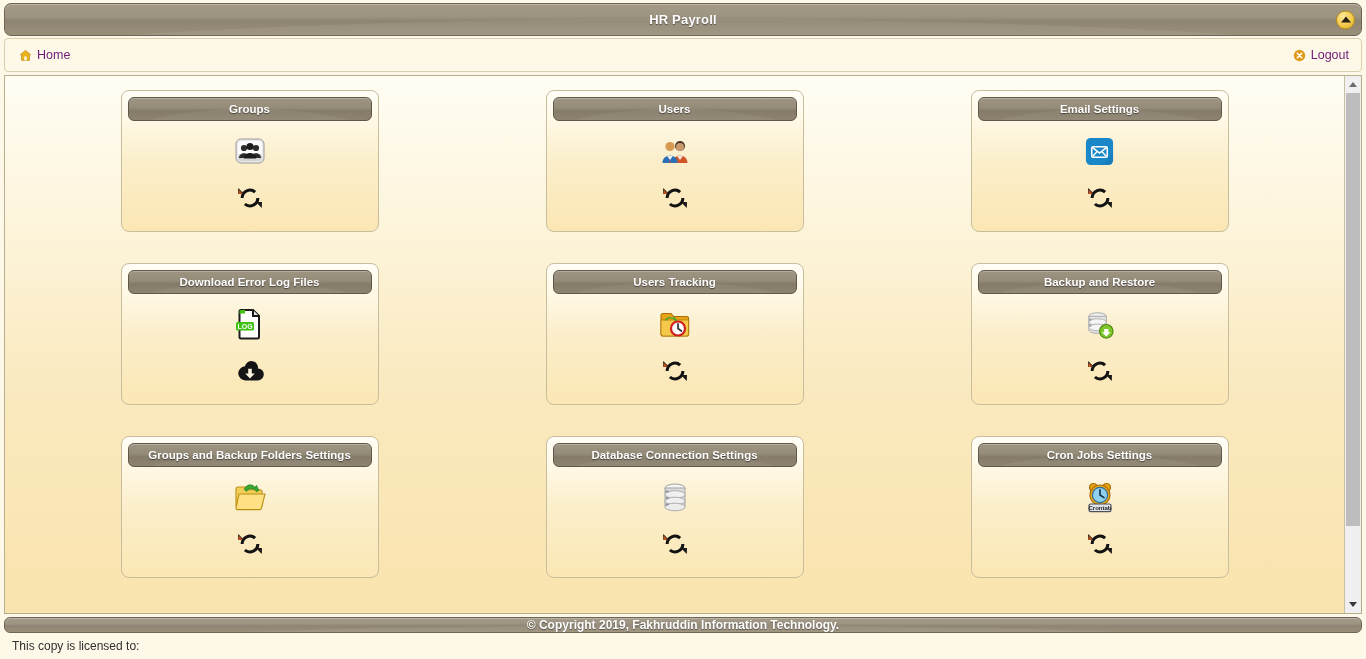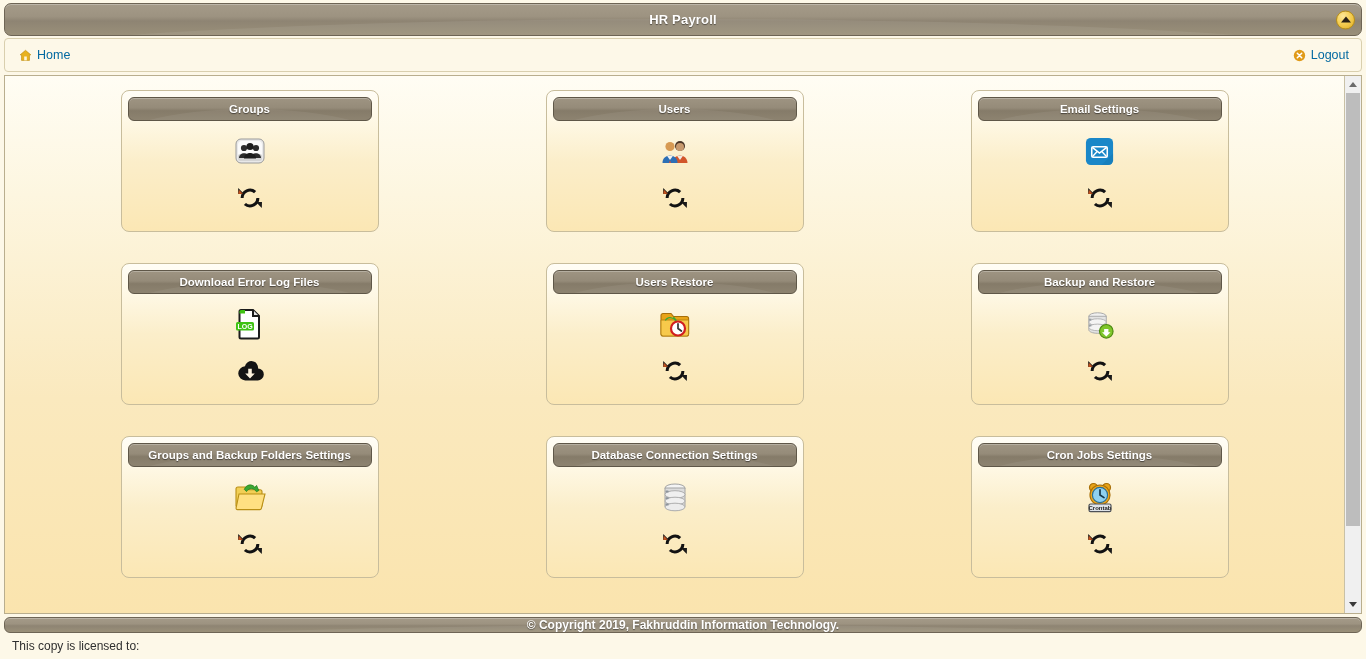--- a/index.html
+++ b/index.html
@@ -61,21 +61,21 @@
     height: 34px;
     margin: 0 4px;
     background: #fdf8e8;
     border: 1px solid #d9cfae;
     border-radius: 4px;
     display: flex; align-items: center; justify-content: space-between;
     padding: 0 12px 0 14px;
   }
   .nav-link {
     display: flex; align-items: center; gap: 5px;
-    font-size: 12.5px; color: #0369a1; text-decoration: none;
+    font-size: 12.5px; color: #701a75; text-decoration: none;
   }
   .home-ico { width: 13px; height: 13px; display:block; }
   .logout-ico { width: 13px; height: 13px; display:block; }
 
   
   .panel-outer {
     flex: 1 1 auto;
     margin: 3px 4px 0 4px;
     border: 1px solid #b9ae8e;
     background: linear-gradient(180deg,#fffdf4 0%, #fdf6e0 22%, #fae9be 60%, #fae4ae 100%);
@@ -316,21 +316,21 @@
         <div class="card-action-slot">
           <svg width="30" height="30" viewBox="0 0 32 32">
             <path d="M24.6 13.2A7.1 7.1 0 0 0 10.6 11 5.9 5.9 0 0 0 11.4 26h12.6a6.4 6.4 0 0 0 .6-12.8z" fill="#141414"></path>
             <path d="M17.9 13.5h-3.8v5.1h-3.2l5.1 5.4 5.1-5.4h-3.2z" fill="#fdf3de"></path>
           </svg>
         </div>
       </div>
 
       <div class="card">
         <div class="card-head">
-          <span class="card-title">Users Restore</span>
+          <span class="card-title">Users Tracking</span>
         </div>
         <div class="card-icon-slot">
           <svg width="32" height="30" viewBox="0 0 32 30">
             <path d="M2 6.5A2 2 0 0 1 4 4.5h8l2.6 3h13A2 2 0 0 1 29.6 9.5V25a2 2 0 0 1-2 2H4a2 2 0 0 1-2-2z" fill="#e8a317" stroke="#a86f08" stroke-width="1.1"></path>
             <path d="M2 11h27.6v14a2 2 0 0 1-2 2H4a2 2 0 0 1-2-2z" fill="#f5c council"></path>
             <path d="M2 11h27.6v14a2 2 0 0 1-2 2H4a2 2 0 0 1-2-2z" fill="#f7c94b" stroke="#b5810e" stroke-width=".9"></path>
             <path d="M7 11.5c2.8-3.5 7.6-2.3 9 .6l2.2-.5-3.4-4.1-1 1.6c-2.8-2.1-7-.6-8 2.4z" fill="#3aa832"></path>
             <circle cx="19" cy="19.5" r="7" fill="#fff" stroke="#d11f1f" stroke-width="2.2"></circle>
             <path d="M19 14.8V19.5L22.4 22" stroke="#333" stroke-width="1.7" fill="none" stroke-linecap="round"></path>
           </svg>

